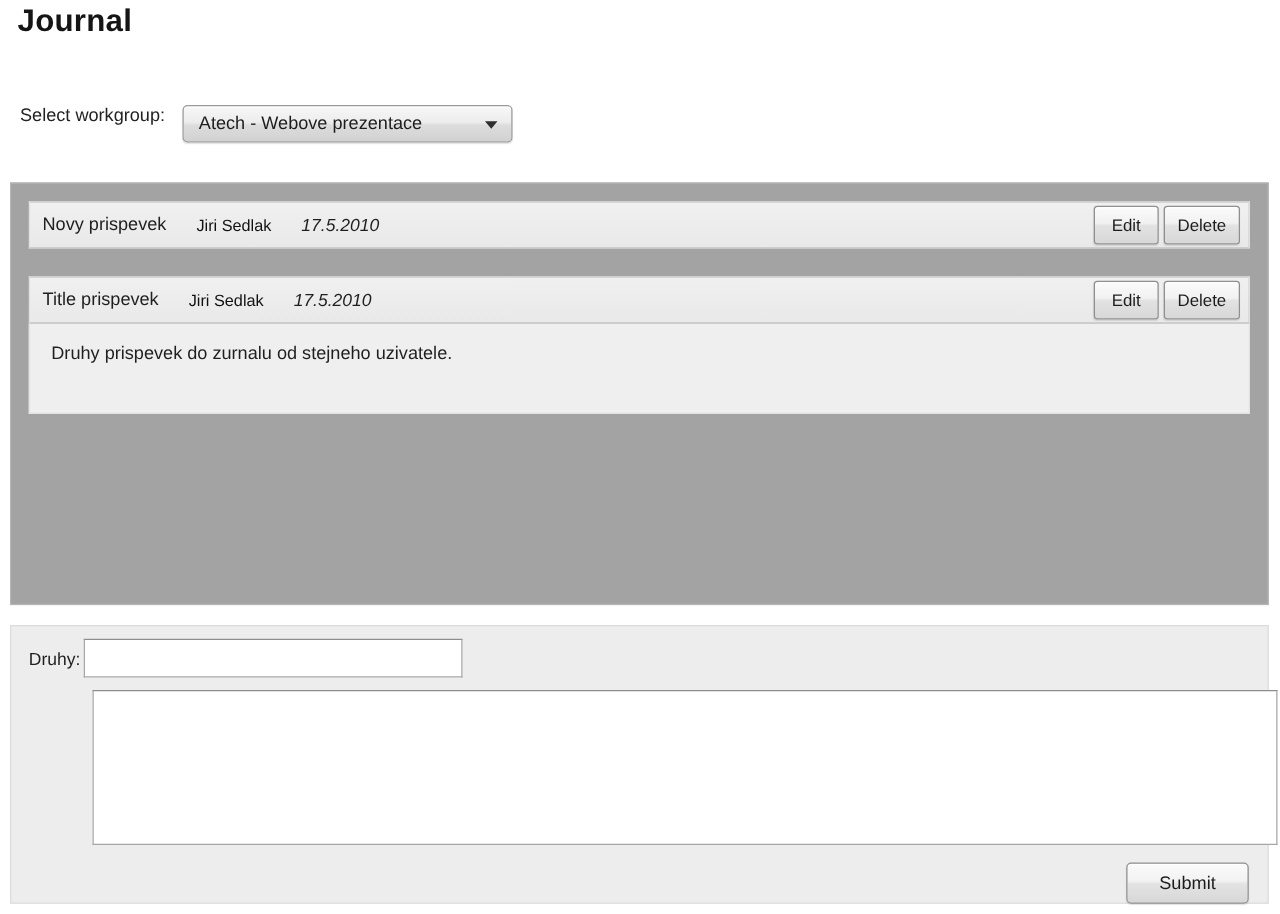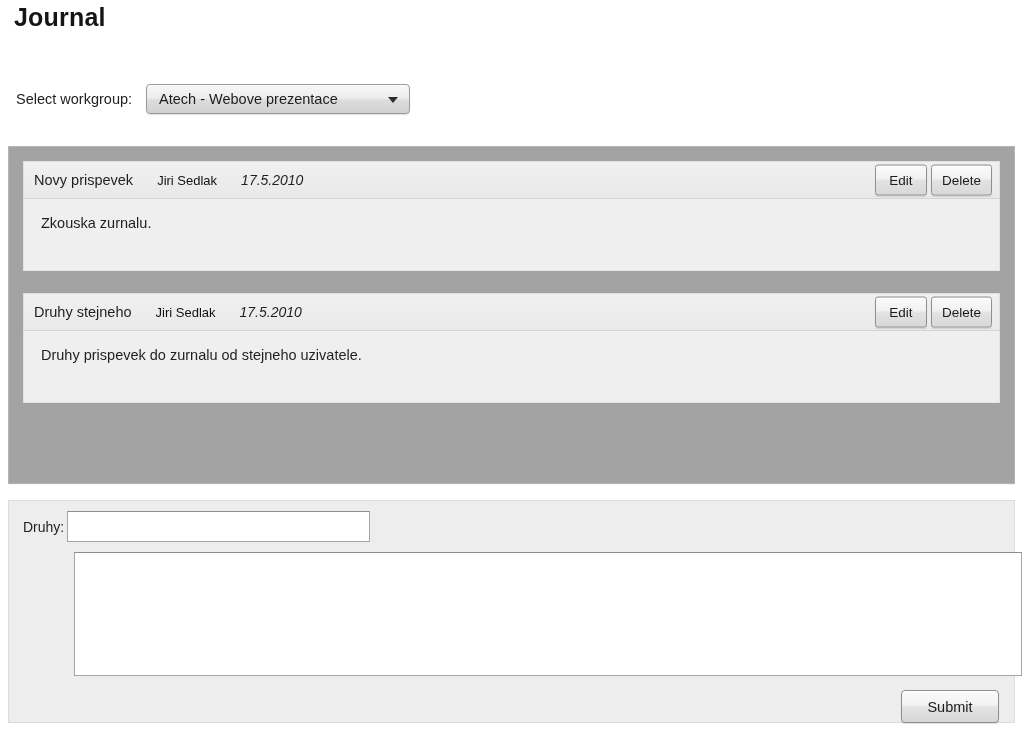--- a/index.html
+++ b/index.html
@@ -33,21 +33,21 @@
     color: #151515;
     line-height: 30px;
   }
 
   
   .workgroup-row {
     position: absolute;
     left: 16px;
     top: 84px;
     display: flex;
-    align-items: center;
+    align-items: flex-start;
     gap: 14px;
   }
   .workgroup-label {
     font-size: 14.5px;
     color: #222;
     line-height: 18px;
   }
   .workgroup-select {
     position: relative;
     box-sizing: border-box;
@@ -261,26 +261,25 @@
     <div class="entry">
       <div class="entry-header">
         <span class="entry-title">Novy prispevek</span>
         <span class="entry-author">Jiri Sedlak</span>
         <span class="entry-date">17.5.2010</span>
         <div class="entry-actions">
           <div class="btn">Edit</div>
           <div class="btn">Delete</div>
         </div>
       </div>
-      <div class="entry-body">Zkouska zurnalu.</div>
     </div>
 
     <div class="entry">
       <div class="entry-header">
-        <span class="entry-title">Druhy stejneho</span>
+        <span class="entry-title">Title prispevek</span>
         <span class="entry-author">Jiri Sedlak</span>
         <span class="entry-date">17.5.2010</span>
         <div class="entry-actions">
           <div class="btn">Edit</div>
           <div class="btn">Delete</div>
         </div>
       </div>
       <div class="entry-body">Druhy prispevek do zurnalu od stejneho uzivatele.</div>
     </div>
 

